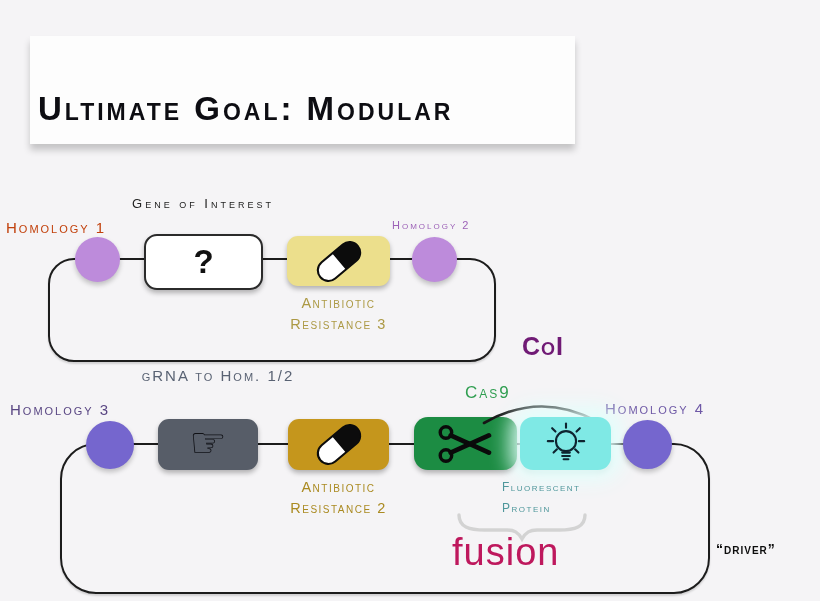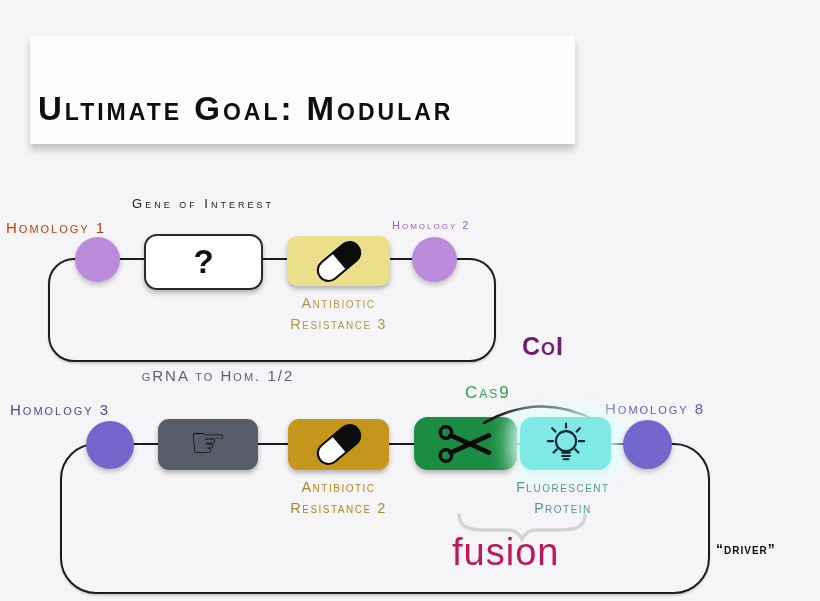--- a/index.html
+++ b/index.html
@@ -76,21 +76,21 @@
   #homology-1-label{left:6px;top:219px;font-size:15px;color:#c2410c;}
   #homology-2-label{left:392px;top:219px;font-size:11px;color:#9c61b7;}
   #ab1-label{left:267px;top:293px;width:143px;text-align:center;font-size:14.5px;letter-spacing:1.5px;line-height:21px;color:#ac9944;}
   #coi-name-label{left:522px;top:332px;font-size:25px;font-weight:800;letter-spacing:1px;color:#701a75;}
 
   #grna-label{left:118px;top:367px;width:200px;text-align:center;font-size:15px;color:#596273;}
   #homology-3-label{left:10px;top:401px;font-size:15px;color:#594683;}
   #cas9-label{left:437px;top:383px;font-size:17px;color:#2f9e50;margin-left:28px;}
   #homology-4-label{left:605px;top:400px;font-size:15px;color:#6e58a6;}
   #ab2-label{left:266px;top:477px;width:145px;text-align:center;font-size:14.5px;letter-spacing:1.5px;line-height:21px;color:#aa8a21;}
-  #fp-label{left:502px;top:477px;width:122px;text-align:center;font-size:14px;letter-spacing:1.5px;line-height:21px;color:#4f979b;}
+  #fp-label{left:502px;top:477px;width:122px;font-size:12px;letter-spacing:1.5px;line-height:21px;color:#4f979b;}
   #fusion-label{left:452px;top:531px;width:140px;text-align:left;font-size:38px;letter-spacing:1px;color:#be185d;}
   #driver-name-label{left:716px;top:541px;font-size:14px;font-weight:800;letter-spacing:1px;color:#0d0d0d;}
 
   svg{display:block;}
 </style>
 </head>
 <body>
 
 <div id="slide">
 
@@ -127,21 +127,21 @@
     <div>Resistance 3</div>
   </div>
 
   <div class="abs sc" id="coi-name-label">CoI</div>
 
   <div class="abs loop" id="driver-loop"></div>
 
   <div class="abs lbl sc" id="grna-label">gRNA to Hom. 1/2</div>
   <div class="abs lbl sc" id="homology-3-label">Homology 3</div>
   <div class="abs lbl sc" id="cas9-label">Cas9</div>
-  <div class="abs lbl sc" id="homology-4-label">Homology 8</div>
+  <div class="abs lbl sc" id="homology-4-label">Homology 4</div>
 
   <div class="abs node node-bottom" id="homology-3-node"></div>
 
   <div class="abs cassette" id="grna-box">
     <span id="pointing-hand">☞</span>
   </div>
 
   <div class="abs cassette" id="ab2-box">
     <span class="pill-wrap">
       <svg width="52" height="25" viewBox="0 0 64 30">

